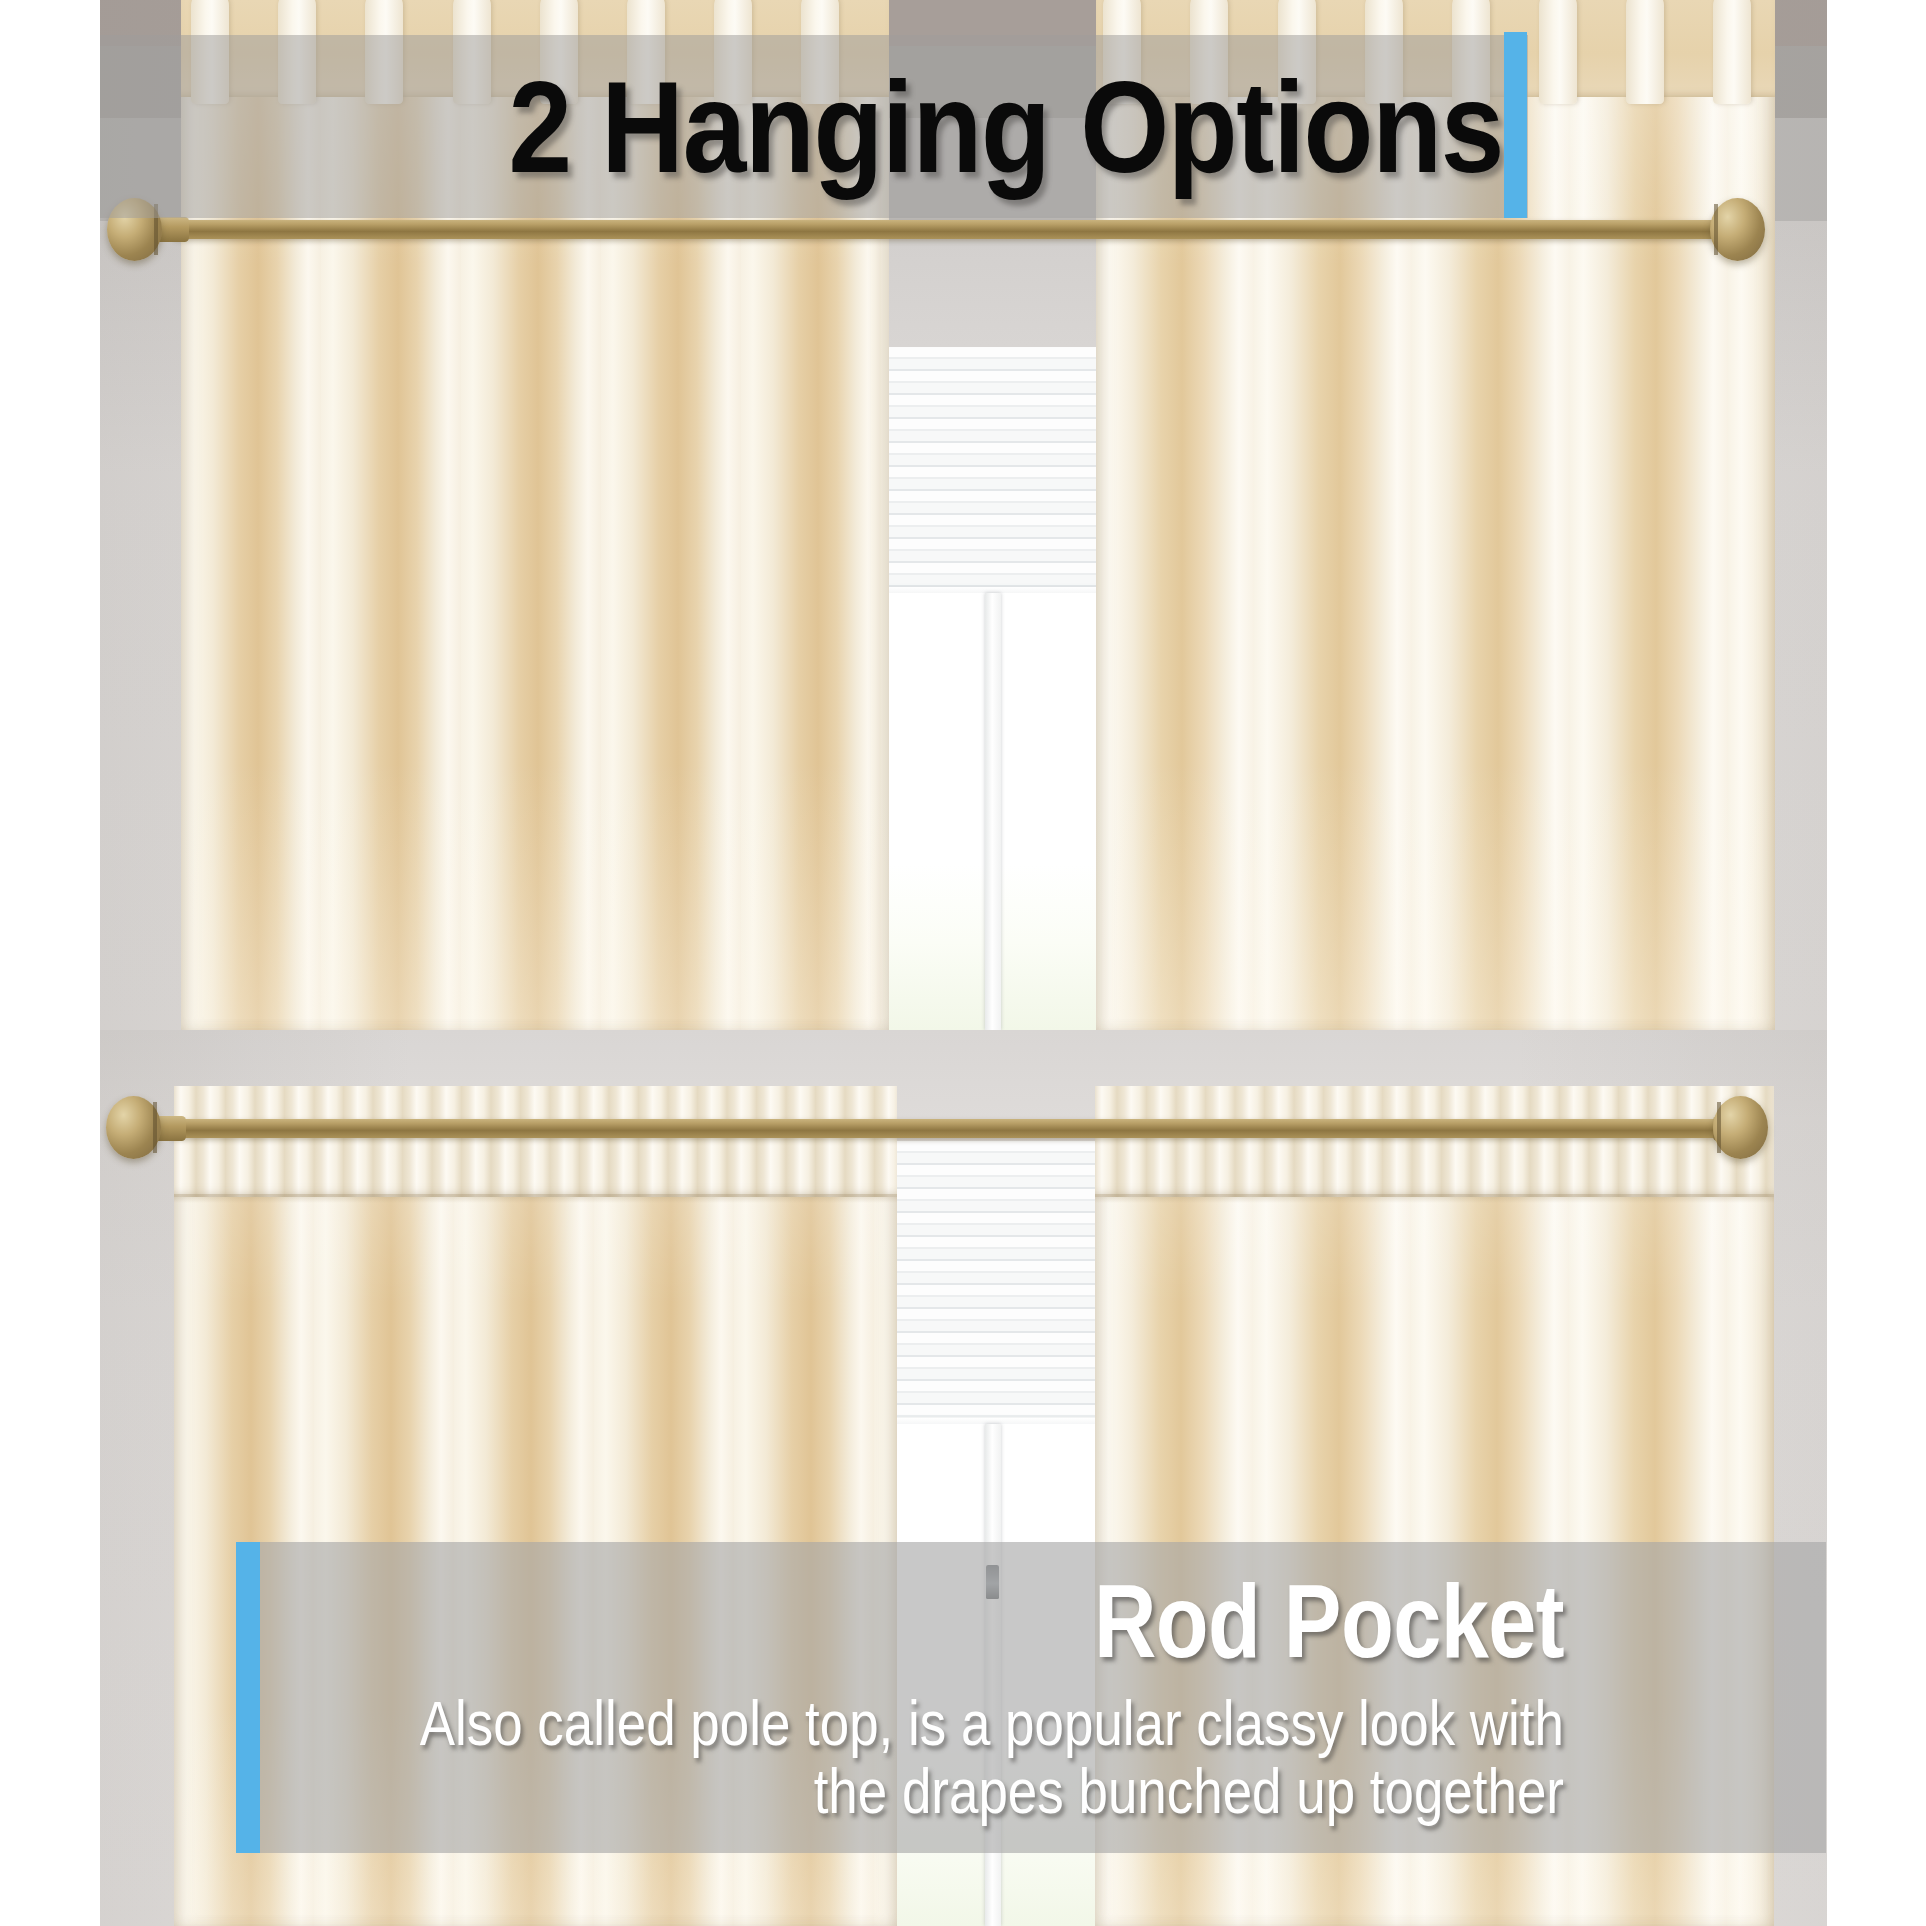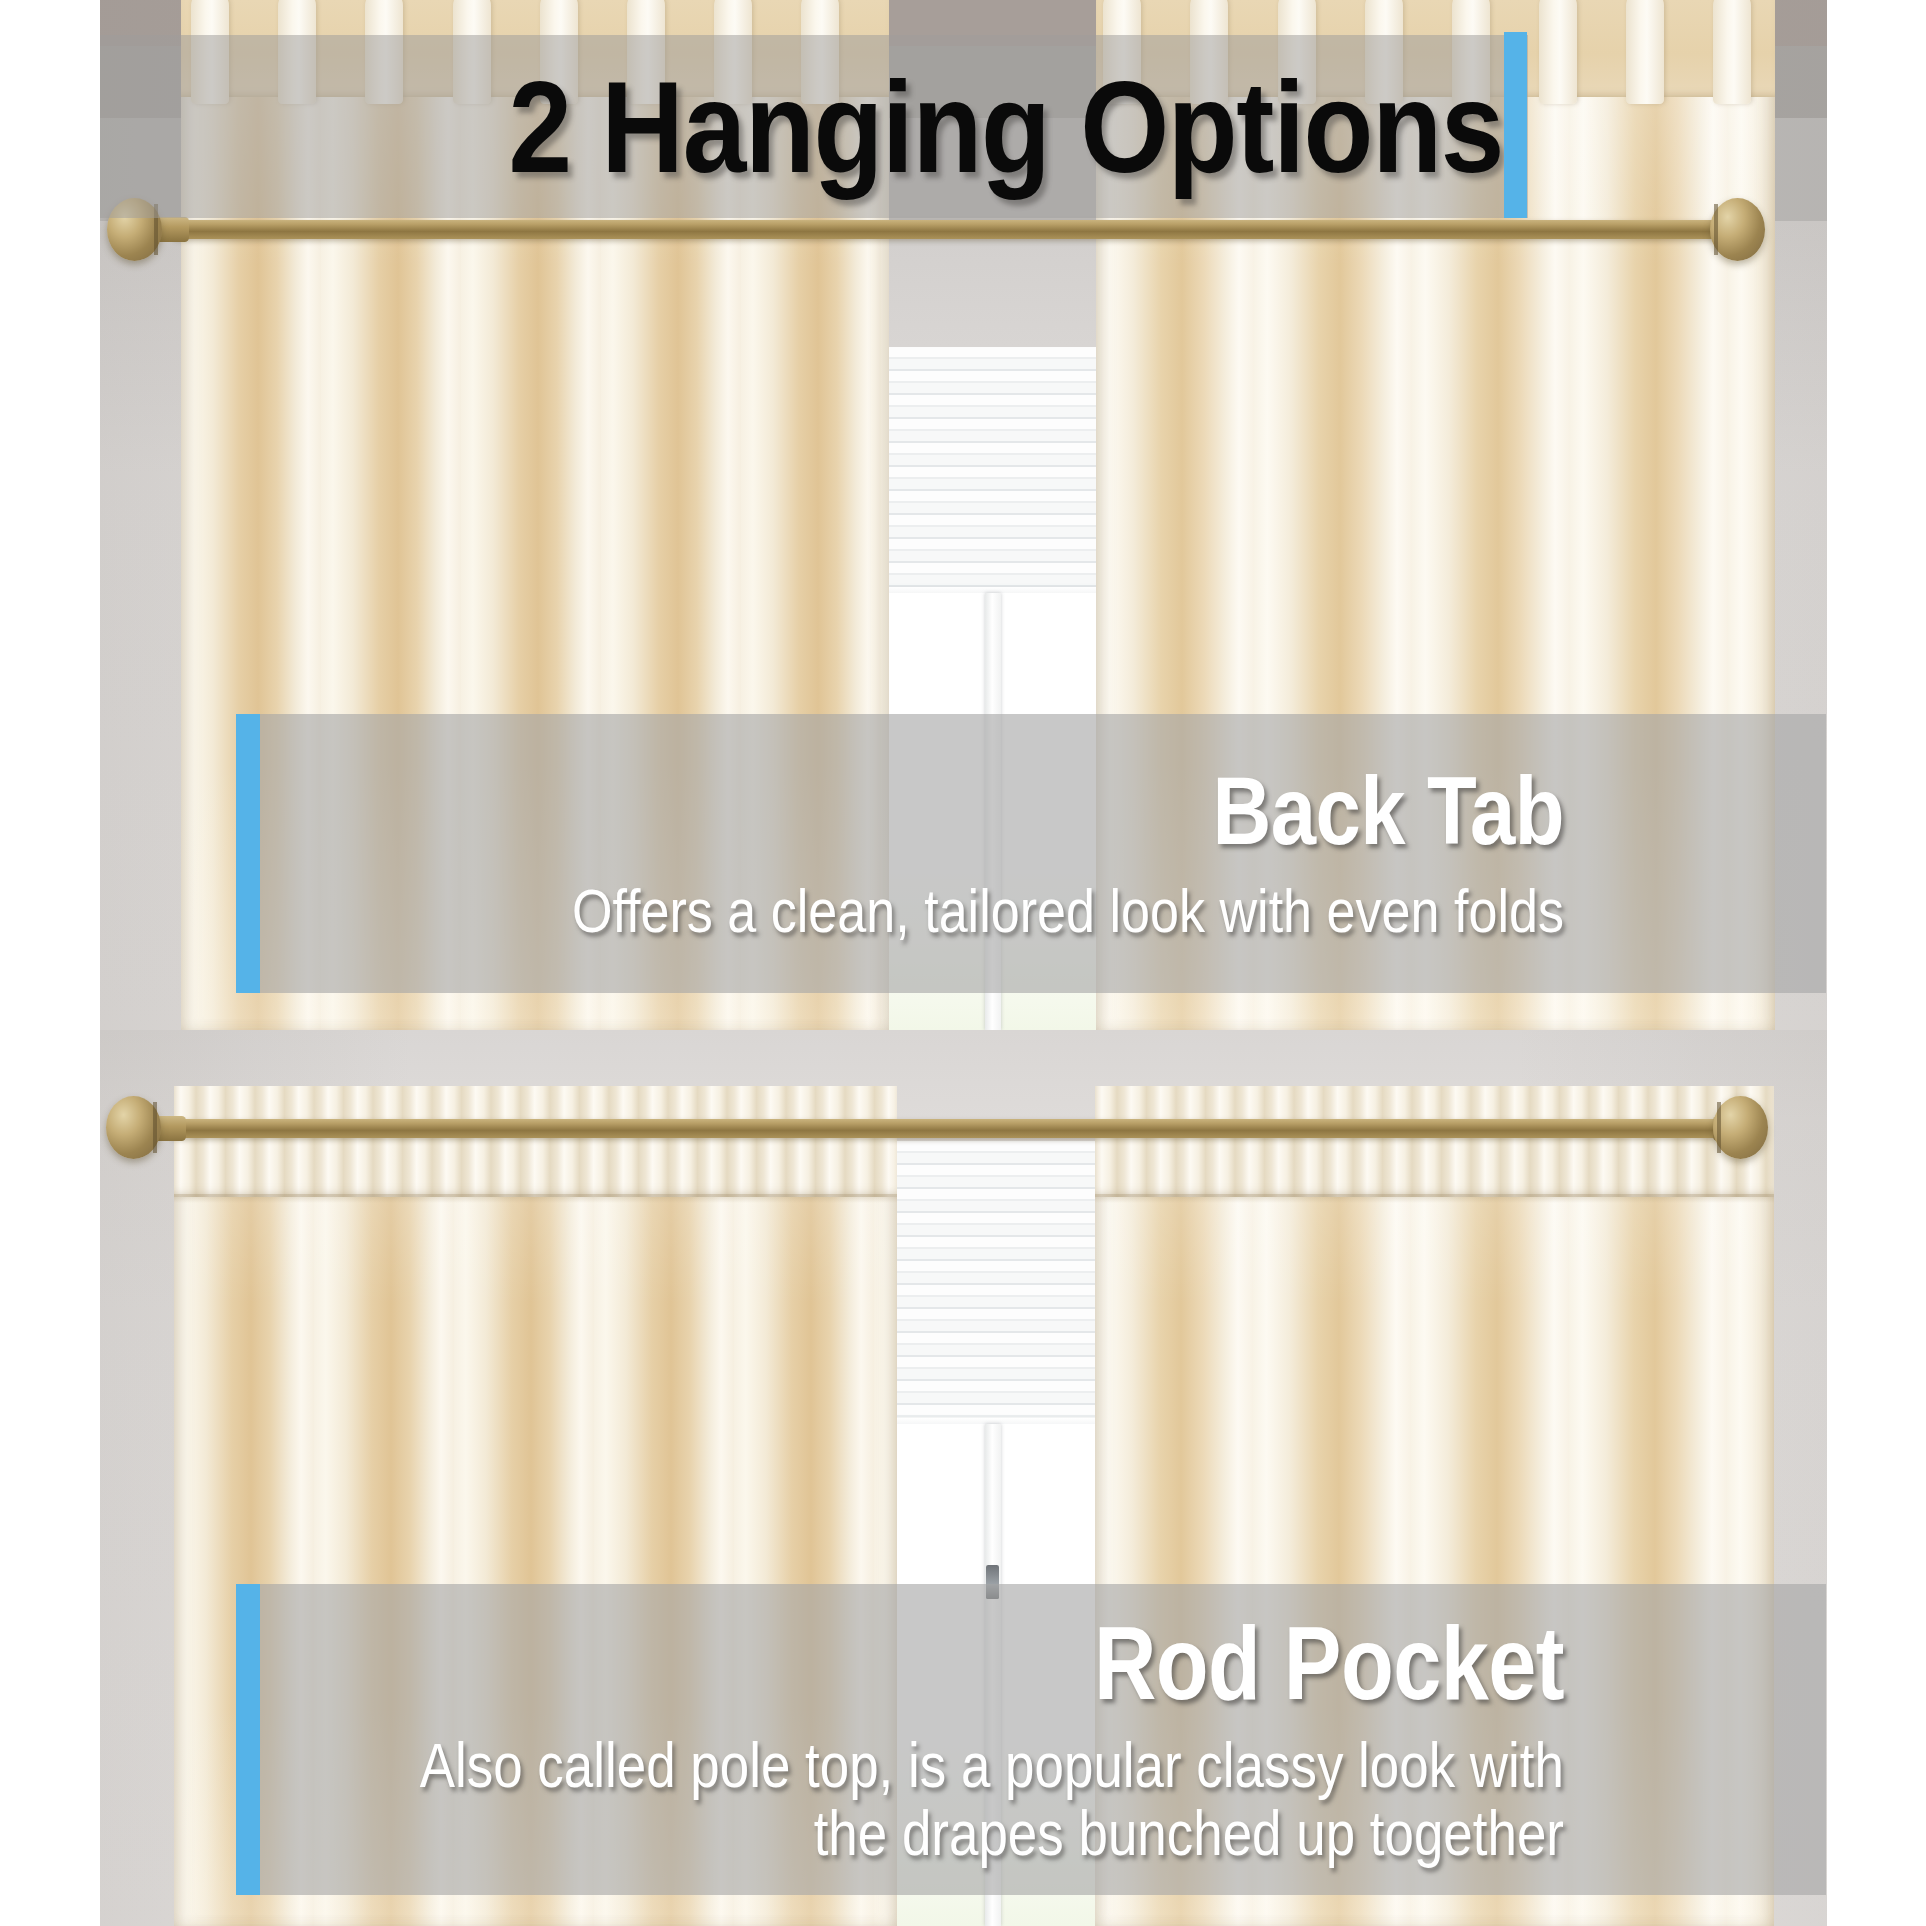--- a/index.html
+++ b/index.html
@@ -225,21 +225,21 @@
     transform-origin:left center;
     white-space:nowrap;
   }
 
   
   #panel-backtab{ left:236px; top:714px; width:1590px; height:279px; }
   #panel-backtab .h{ font-size:97px; margin-bottom:19px; }
   #panel-backtab .p{ font-size:62px; }
 
   
-  #panel-rodpocket{ left:236px; top:1542px; width:1590px; height:311px;margin-top:42px; }
+  #panel-rodpocket{ left:236px; top:1542px; width:1590px; height:311px; }
   #panel-rodpocket .h{ font-size:103px; margin-bottom:16px; }
   #panel-rodpocket .p{ font-size:63px; }
   #panel-rodpocket .p .l2{ display:block; }
 
   
   #title-band{
     position:absolute;
     left:100px; top:35px; width:1428px; height:183px;
     background:rgba(160,158,155,.52);
     display:flex;align-items:center;justify-content:flex-end;
@@ -351,27 +351,20 @@
     <div class="finial left" style="left:5.9px; top:66px;"></div>
     <div class="neck" style="left:1613px; top:86px;"></div>
     <div class="finial right" style="left:1613px; top:66px;"></div>
   </div>
 
   <div id="title-band">
     <div class="t">2 Hanging Options</div>
   </div>
   <div id="title-bar"></div>
 
-  <div class="panel" id="panel-backtab">
-    <div class="bar"></div>
-    <div class="body">
-      <div class="h">Back Tab</div>
-      <div class="p">Offers a clean, tailored look with even folds</div>
-    </div>
-  </div>
 
   <div class="panel" id="panel-rodpocket">
     <div class="bar"></div>
     <div class="body">
       <div class="h">Rod Pocket</div>
       <div class="p">
         <span>Also called pole top, is a popular classy look with</span>
         <span class="l2">the drapes bunched up together</span>
       </div>
     </div>

